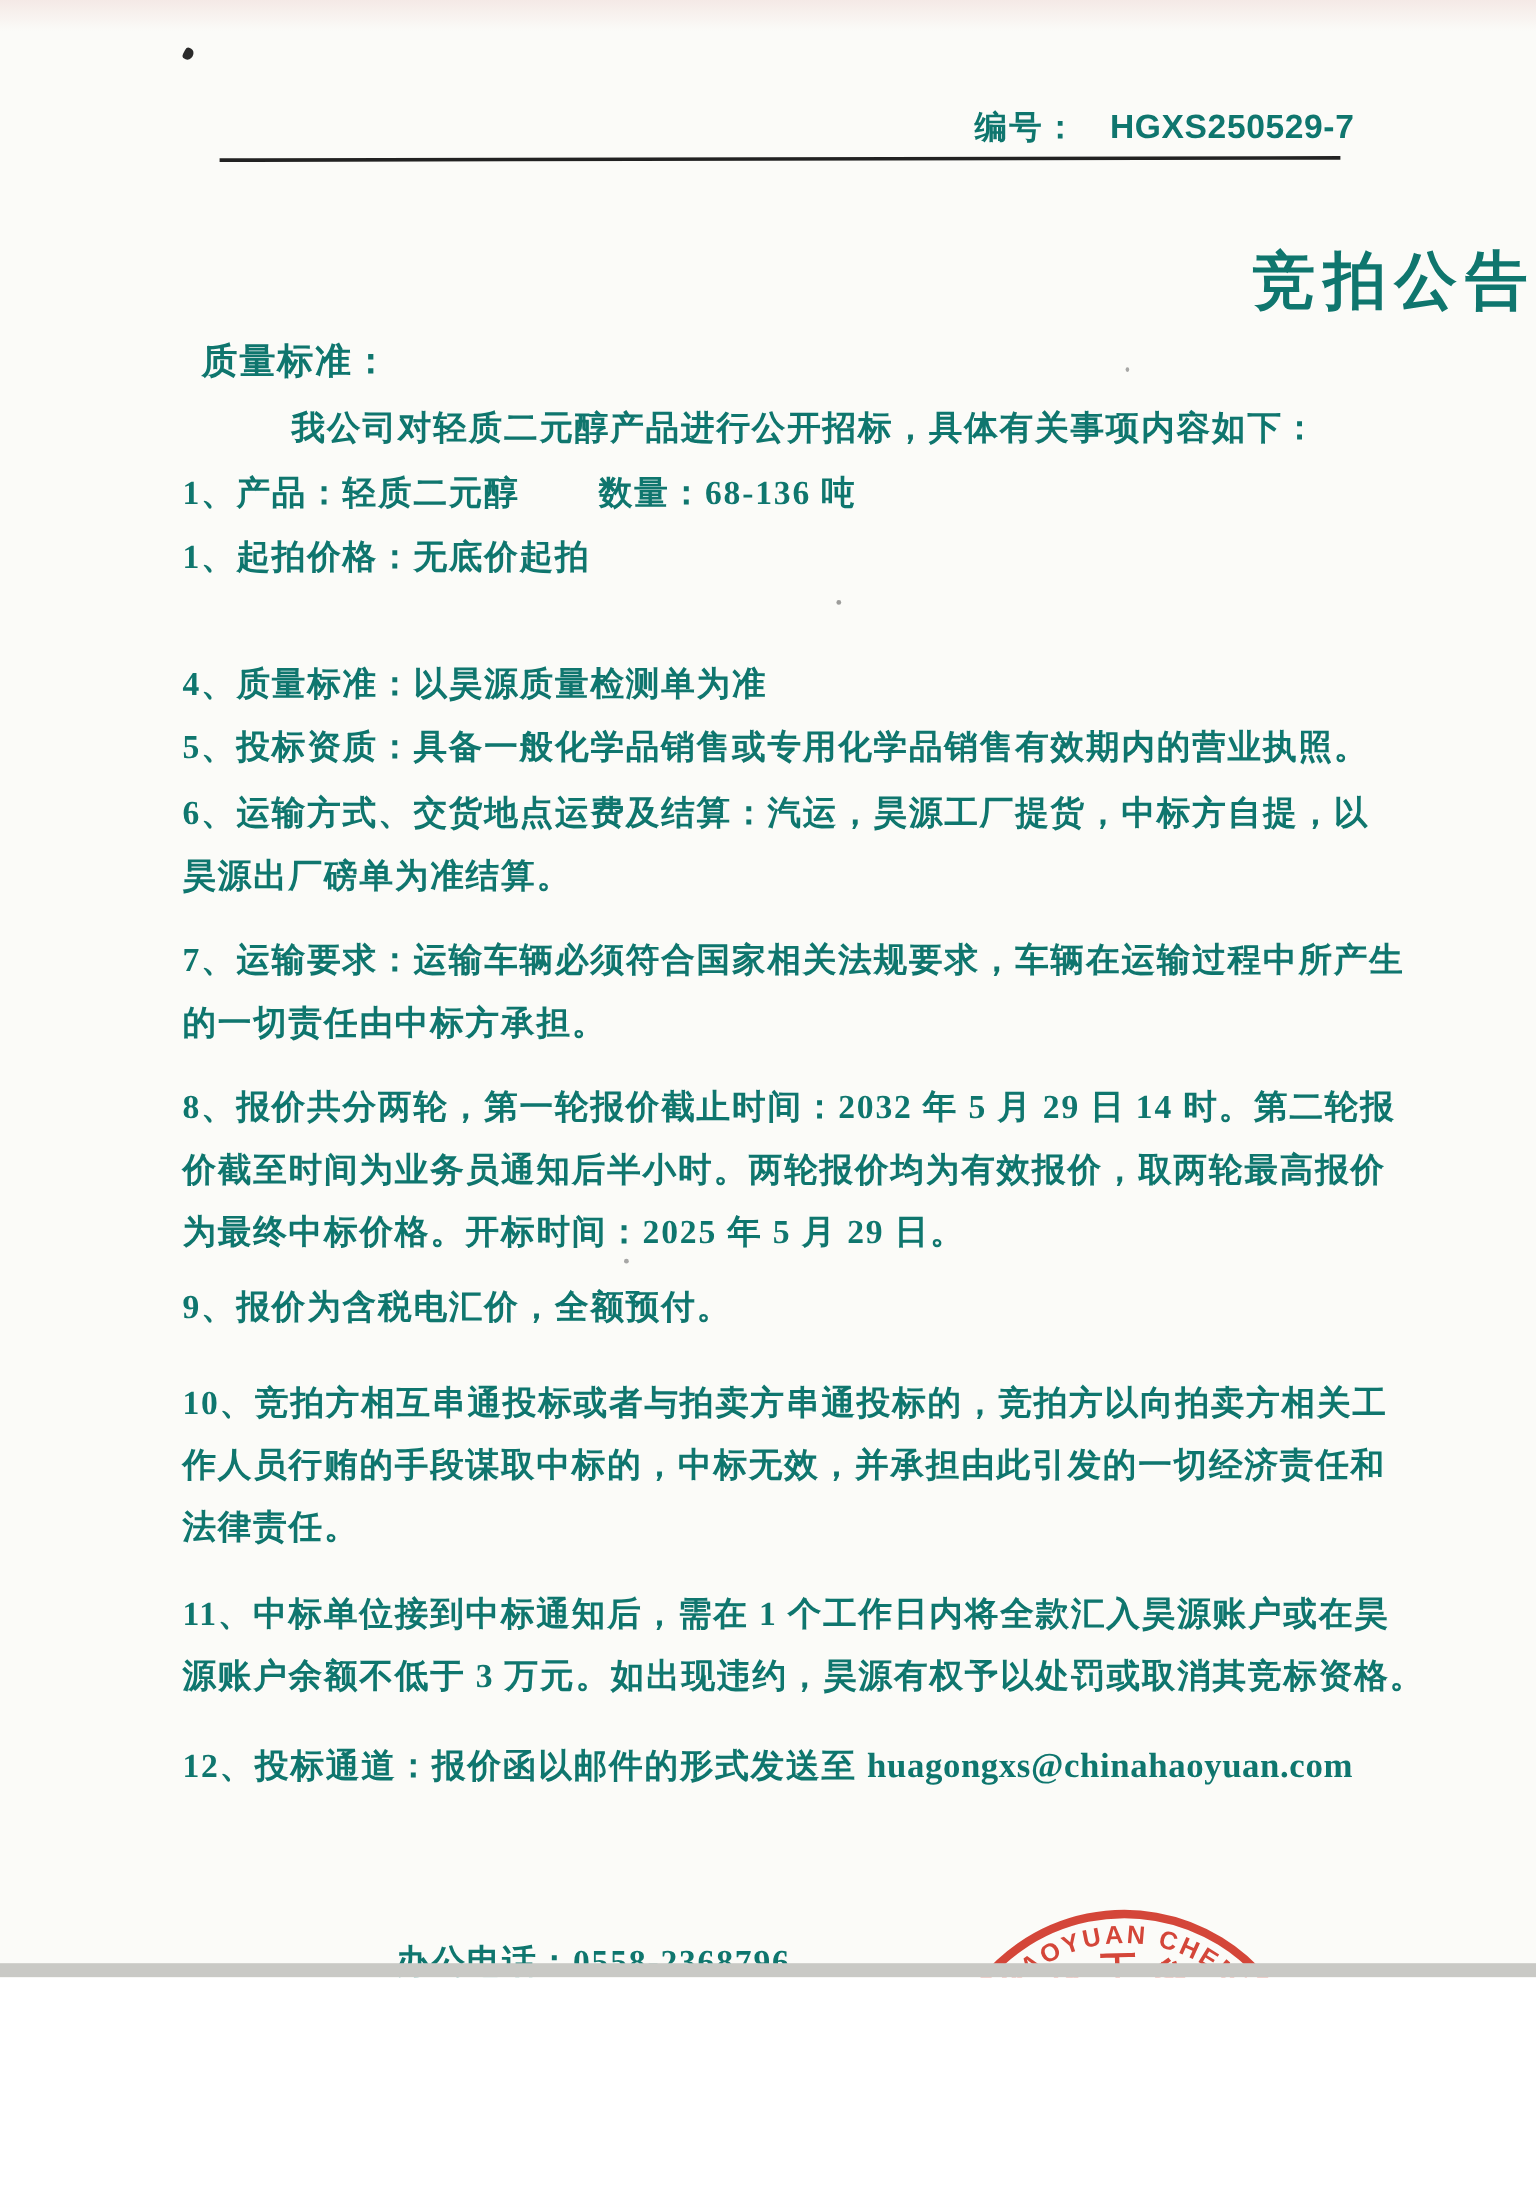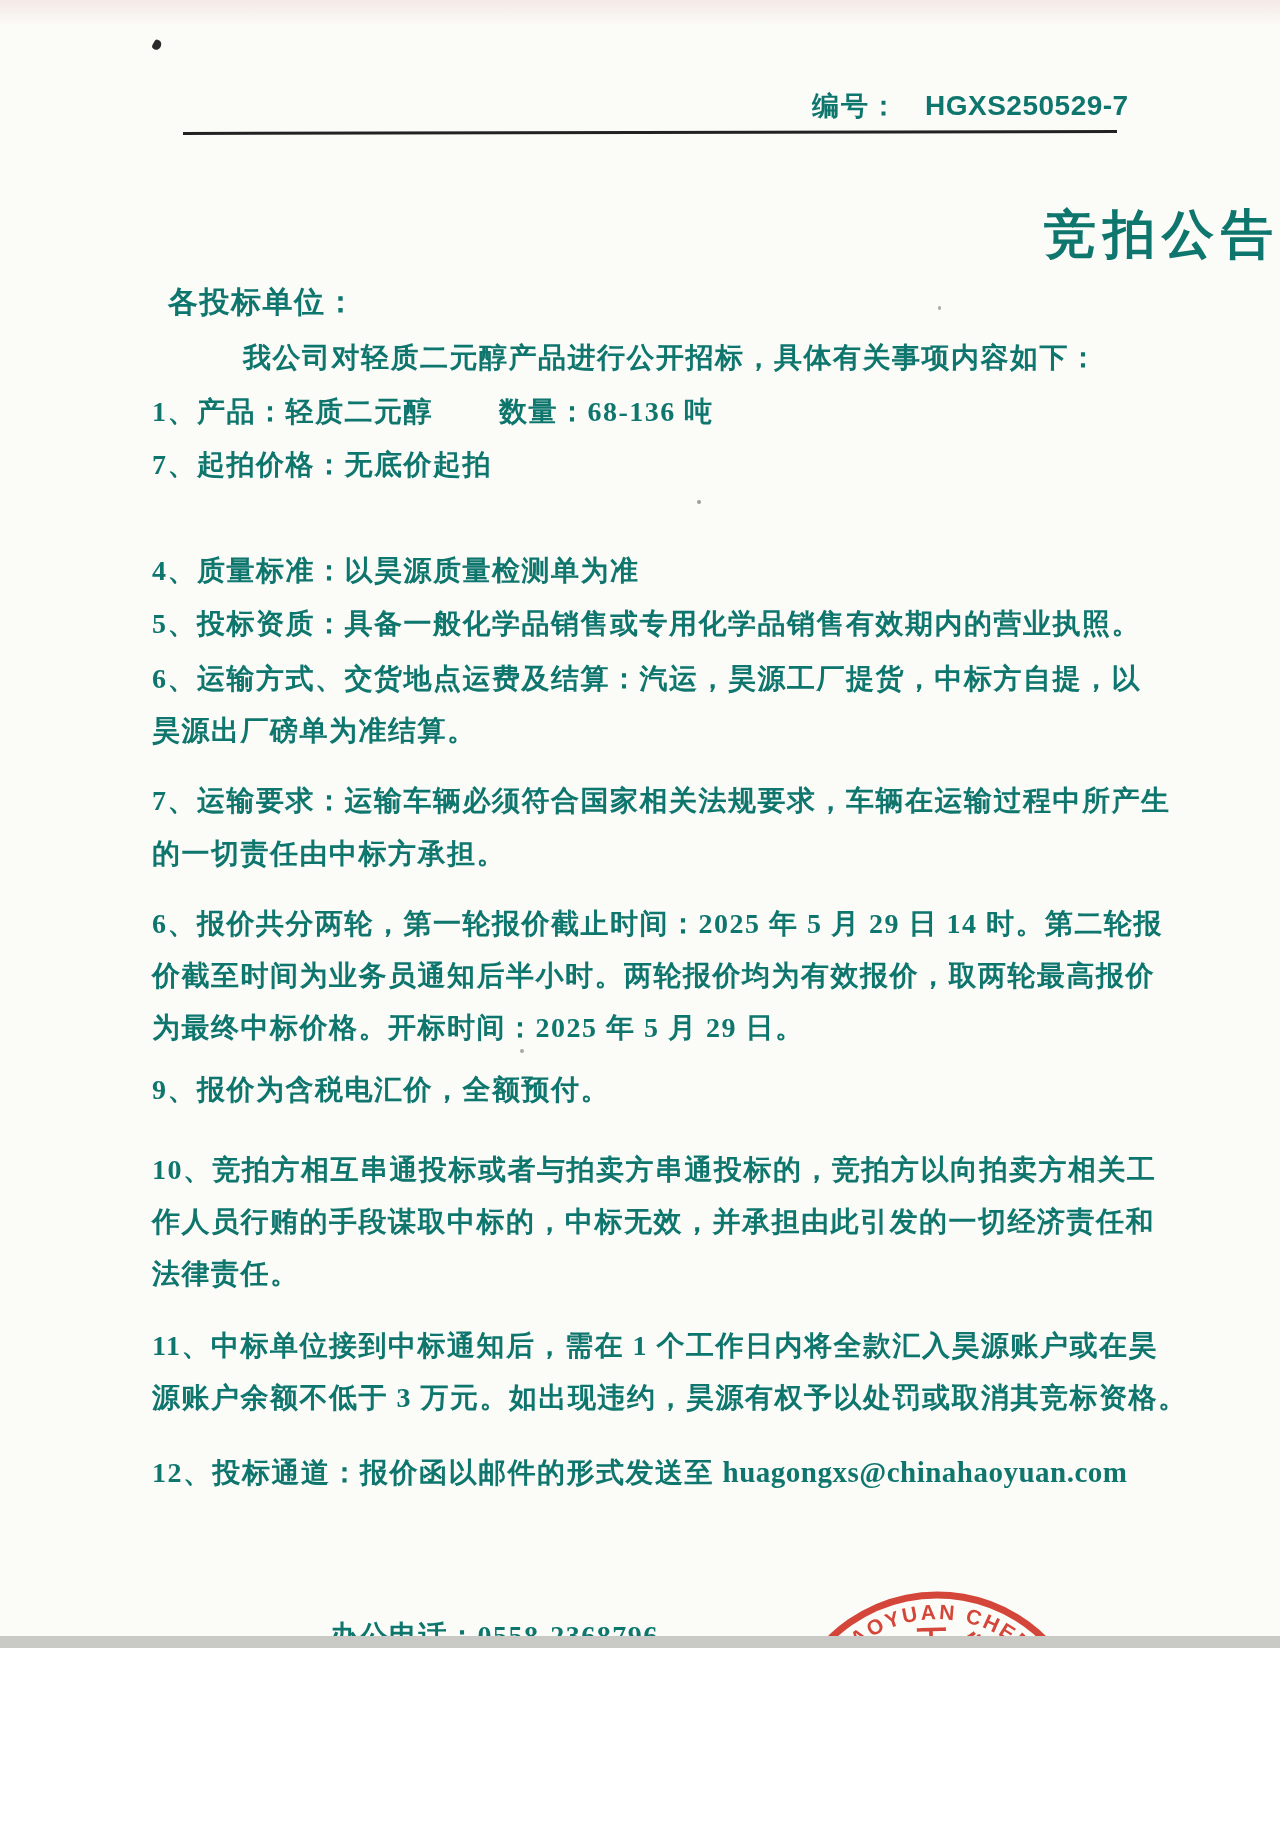--- a/index.html
+++ b/index.html
@@ -85,38 +85,38 @@
 <div class="page">
 
   <div class="scan-tint-top"></div>
 
   <div class="doc-number">
     <span>编号：</span><span class="num">HGXS250529-7</span>
   </div>
   <div class="header-rule"></div>
   <div class="title">竞拍公告</div>
 
-  <div class="line salutation" style="top:284px;left:168px;">各投标单位：</div>
+  <div class="line salutation" style="top:284px;left:168px;">质量标准：</div>
   <div class="line" style="top:340px;left:243px;">我公司对轻质二元醇产品进行公开招标，具体有关事项内容如下：</div>
 
   <div class="line" style="top:394px;">
     <span>1、产品：轻质二元醇</span><span class="gap-mid"></span><span>数量：68-136 吨</span>
   </div>
 
-  <div class="line" style="top:447px;">7、起拍价格：无底价起拍</div>
+  <div class="line" style="top:447px;">1、起拍价格：无底价起拍</div>
   <div class="line" style="top:553px;">4、质量标准：以昊源质量检测单为准</div>
   <div class="line" style="top:606px;">5、投标资质：具备一般化学品销售或专用化学品销售有效期内的营业执照。</div>
 
   <div class="line" style="top:661px;">6、运输方式、交货地点运费及结算：汽运，昊源工厂提货，中标方自提，以</div>
   <div class="line" style="top:713px;">昊源出厂磅单为准结算。</div>
 
   <div class="line" style="top:783px;">7、运输要求：运输车辆必须符合国家相关法规要求，车辆在运输过程中所产生</div>
   <div class="line" style="top:836px;">的一切责任由中标方承担。</div>
 
-  <div class="line" style="top:906px;">6、报价共分两轮，第一轮报价截止时间：2025 年 5 月 29 日 14 时。第二轮报</div>
+  <div class="line" style="top:906px;">8、报价共分两轮，第一轮报价截止时间：2032 年 5 月 29 日 14 时。第二轮报</div>
   <div class="line" style="top:958px;">价截至时间为业务员通知后半小时。两轮报价均为有效报价，取两轮最高报价</div>
   <div class="line" style="top:1010px;">为最终中标价格。开标时间：2025 年 5 月 29 日。</div>
 
   <div class="line" style="top:1072px;text-align:center;">9、报价为含税电汇价，全额预付。</div>
 
   <div class="line" style="top:1152px;">10、竞拍方相互串通投标或者与拍卖方串通投标的，竞拍方以向拍卖方相关工</div>
   <div class="line" style="top:1204px;">作人员行贿的手段谋取中标的，中标无效，并承担由此引发的一切经济责任和</div>
   <div class="line" style="top:1256px;">法律责任。</div>
 
   <div class="line" style="top:1328px;">11、中标单位接到中标通知后，需在 1 个工作日内将全款汇入昊源账户或在昊</div>

